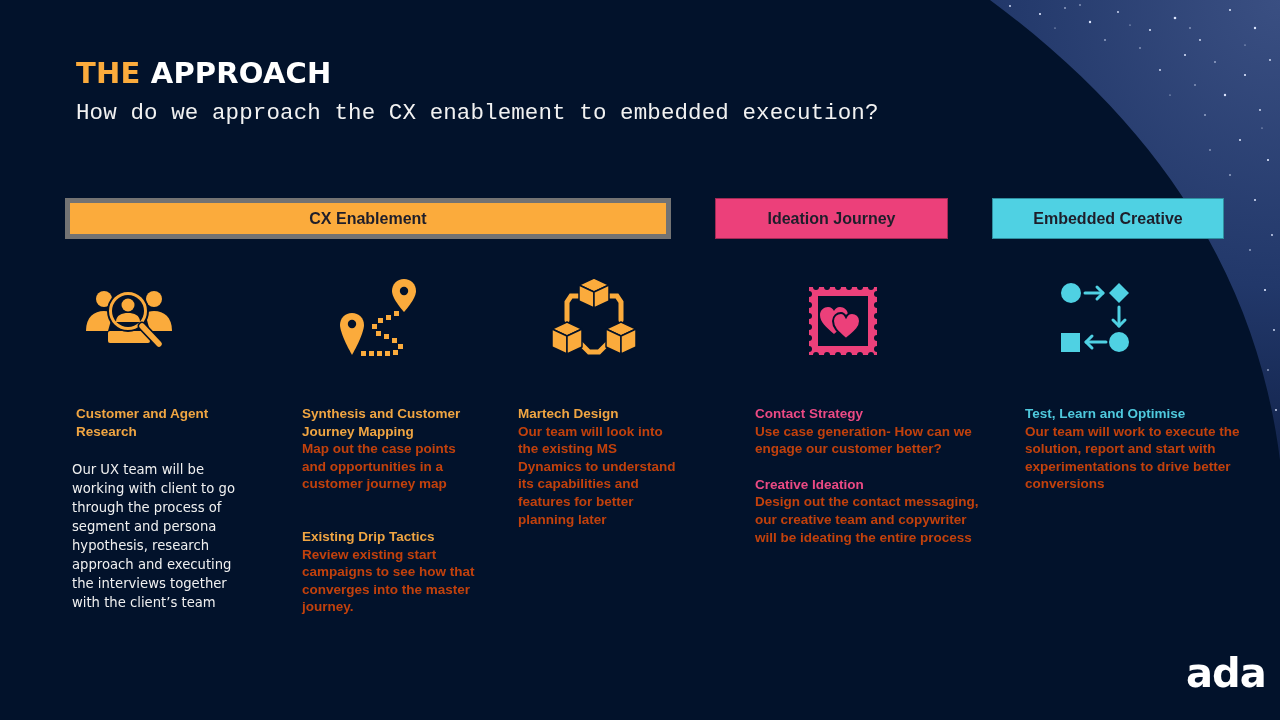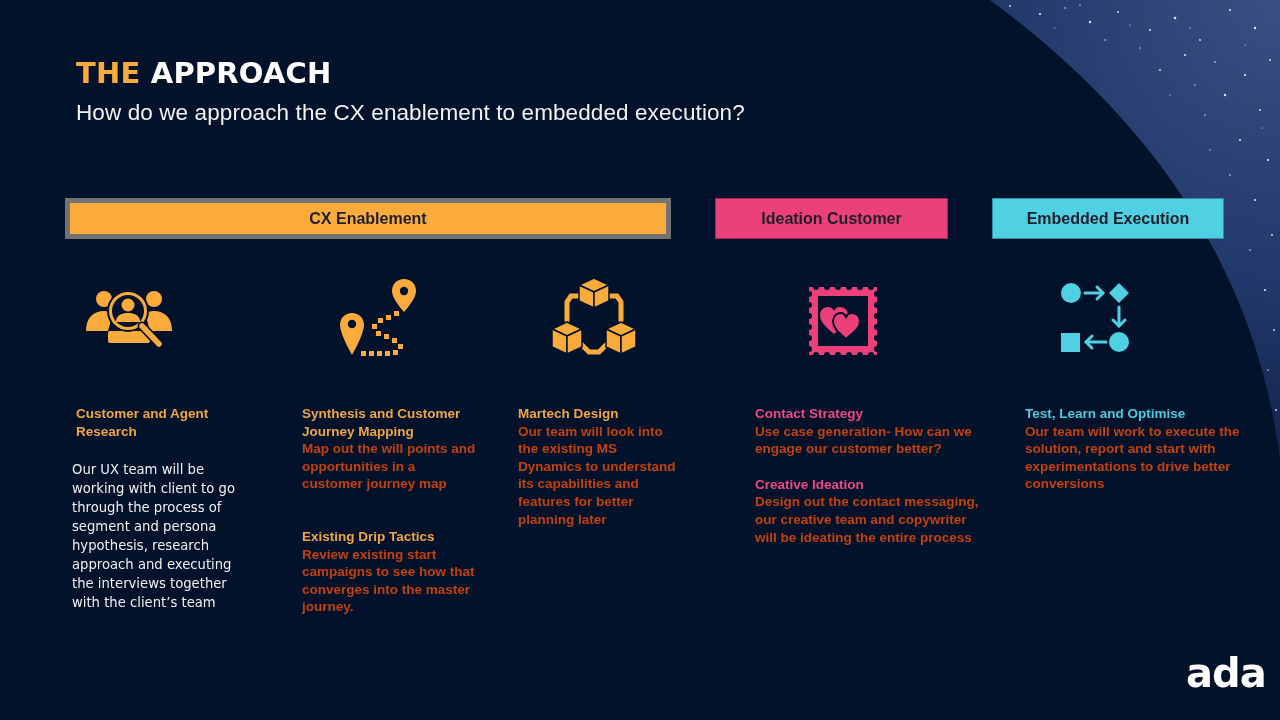--- a/index.html
+++ b/index.html
@@ -7,21 +7,21 @@
   body { position: relative; font-family: "Liberation Sans", sans-serif; color: #ffffff; }
 
   .slide { position: absolute; left: 0; top: 0; width: 1280px; height: 709px; background: #02122b; overflow: hidden; }
 
   
   .starfield { position: absolute; left: 0; top: 0; width: 1280px; height: 720px; }
 
   .title { position: absolute; left: 76px; top: 56px; font-family: "DejaVu Sans", sans-serif; font-weight: bold; font-size: 29px; letter-spacing: 0.2px; }
   .title .accent { color: #fbab3c; }
   .title .main { color: #ffffff; }
-  .subtitle { position: absolute; left: 76px; top: 100px; font-family: Liberation Sans, sans-serif; font-size: 22.5px; color: #f2f2f2; letter-spacing: 0.1px; }
+  .subtitle { position: absolute; left: 76px; top: 100px; font-family: Liberation Mono, monospace; font-size: 22.5px; color: #f2f2f2; letter-spacing: 0.1px; }
 
   .phase { position: absolute; top: 198px; height: 41px; display: flex; align-items: center; justify-content: center;
            font-family: "Liberation Sans", sans-serif; font-weight: bold; font-size: 16px; color: #1e1e2a; }
   .phase.cx { left: 65px; width: 606px; background: #fbab3c; border: 5px solid #737373; }
   .phase.ideation { left: 715px; width: 233px; background: #ec407a; border: 1px solid #a12a55; }
   .phase.embedded { left: 992px; width: 232px; background: #4fd1e3; border: 1px solid #2f8fa0; }
 
   .icon { position: absolute; }
 
   .col { position: absolute; font-family: "Liberation Sans", sans-serif; font-weight: bold; font-size: 13.5px; line-height: 17.6px; }
@@ -103,22 +103,22 @@
     </g>
   </svg>
 
   <div class="title">
     <span class="accent">THE</span>
     <span class="main">APPROACH</span>
   </div>
   <div class="subtitle">How do we approach the CX enablement to embedded execution?</div>
 
   <div class="phase cx">CX Enablement</div>
-  <div class="phase ideation">Ideation Customer</div>
-  <div class="phase embedded">Embedded Execution</div>
+  <div class="phase ideation">Ideation Journey</div>
+  <div class="phase embedded">Embedded Creative</div>
 
   <svg class="icon" style="left:84px;top:285px" width="90" height="66" viewBox="0 0 90 66">
     <g fill="#fbab3c">
       <circle cx="20" cy="14" r="8"></circle>
       <path d="M2,46 C2,32 10,26 20,26 C24,26 27,27 29,28 L24,46 Z"></path>
       <circle cx="70" cy="14" r="8"></circle>
       <path d="M88,46 C88,32 80,26 70,26 C66,26 63,27 61,28 L66,46 Z"></path>
       <rect x="24" y="46" width="42" height="12" rx="2"></rect>
     </g>
     <circle cx="44" cy="26" r="20" fill="#fbab3c" stroke="#02122b" stroke-width="2"></circle>
@@ -220,21 +220,21 @@
     </g>
   </svg>
 
   <div class="col col1">
     <span class="h orange">Customer and Agent Research</span>
     <span class="b">Our UX team will be working with client to go through the process of segment and persona hypothesis, research approach and executing the interviews together with the client’s team</span>
   </div>
 
   <div class="col col2">
     <span class="h orange">Synthesis and Customer Journey Mapping</span>
-    <span class="b">Map out the will points and opportunities in a customer journey map</span>
+    <span class="b">Map out the case points and opportunities in a customer journey map</span>
     <span class="gap"></span>
     <span class="h orange">Existing Drip Tactics</span>
     <span class="b">Review existing start campaigns to see how that converges into the master journey.</span>
   </div>
 
   <div class="col col3">
     <span class="h orange">Martech Design</span>
     <span class="b">Our team will look into the existing MS Dynamics to understand its capabilities and features for better planning later</span>
   </div>
 

